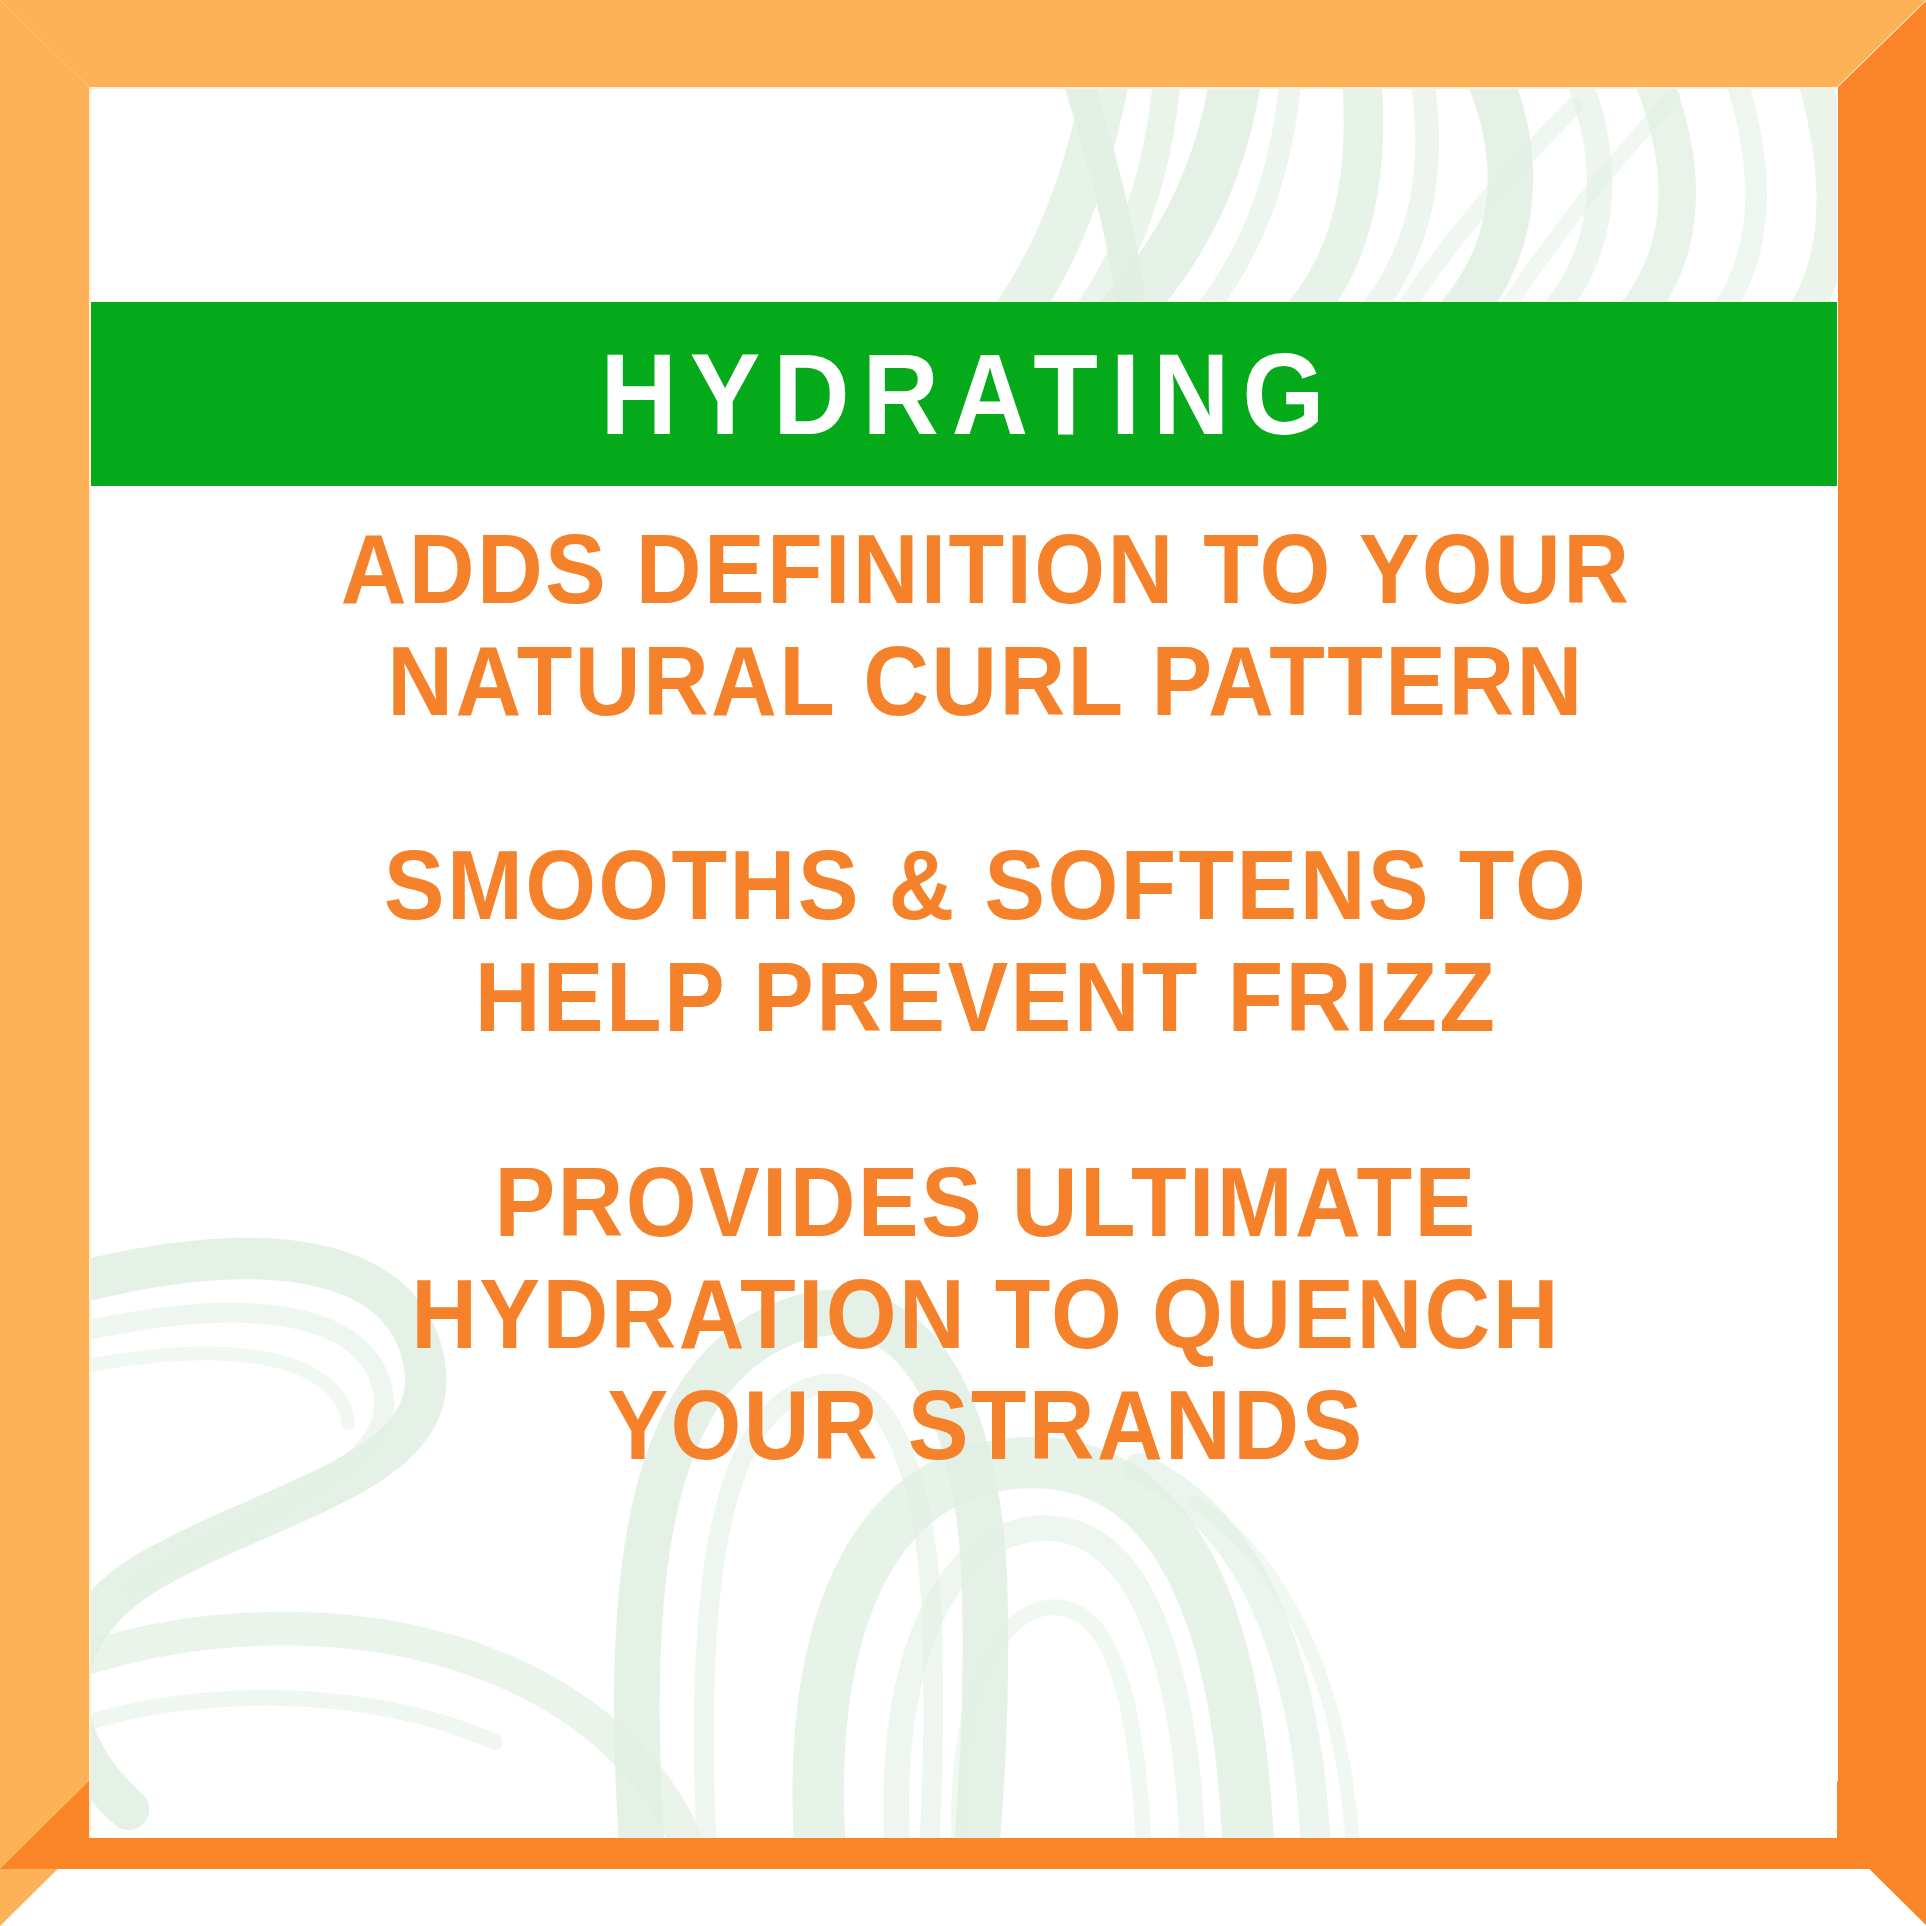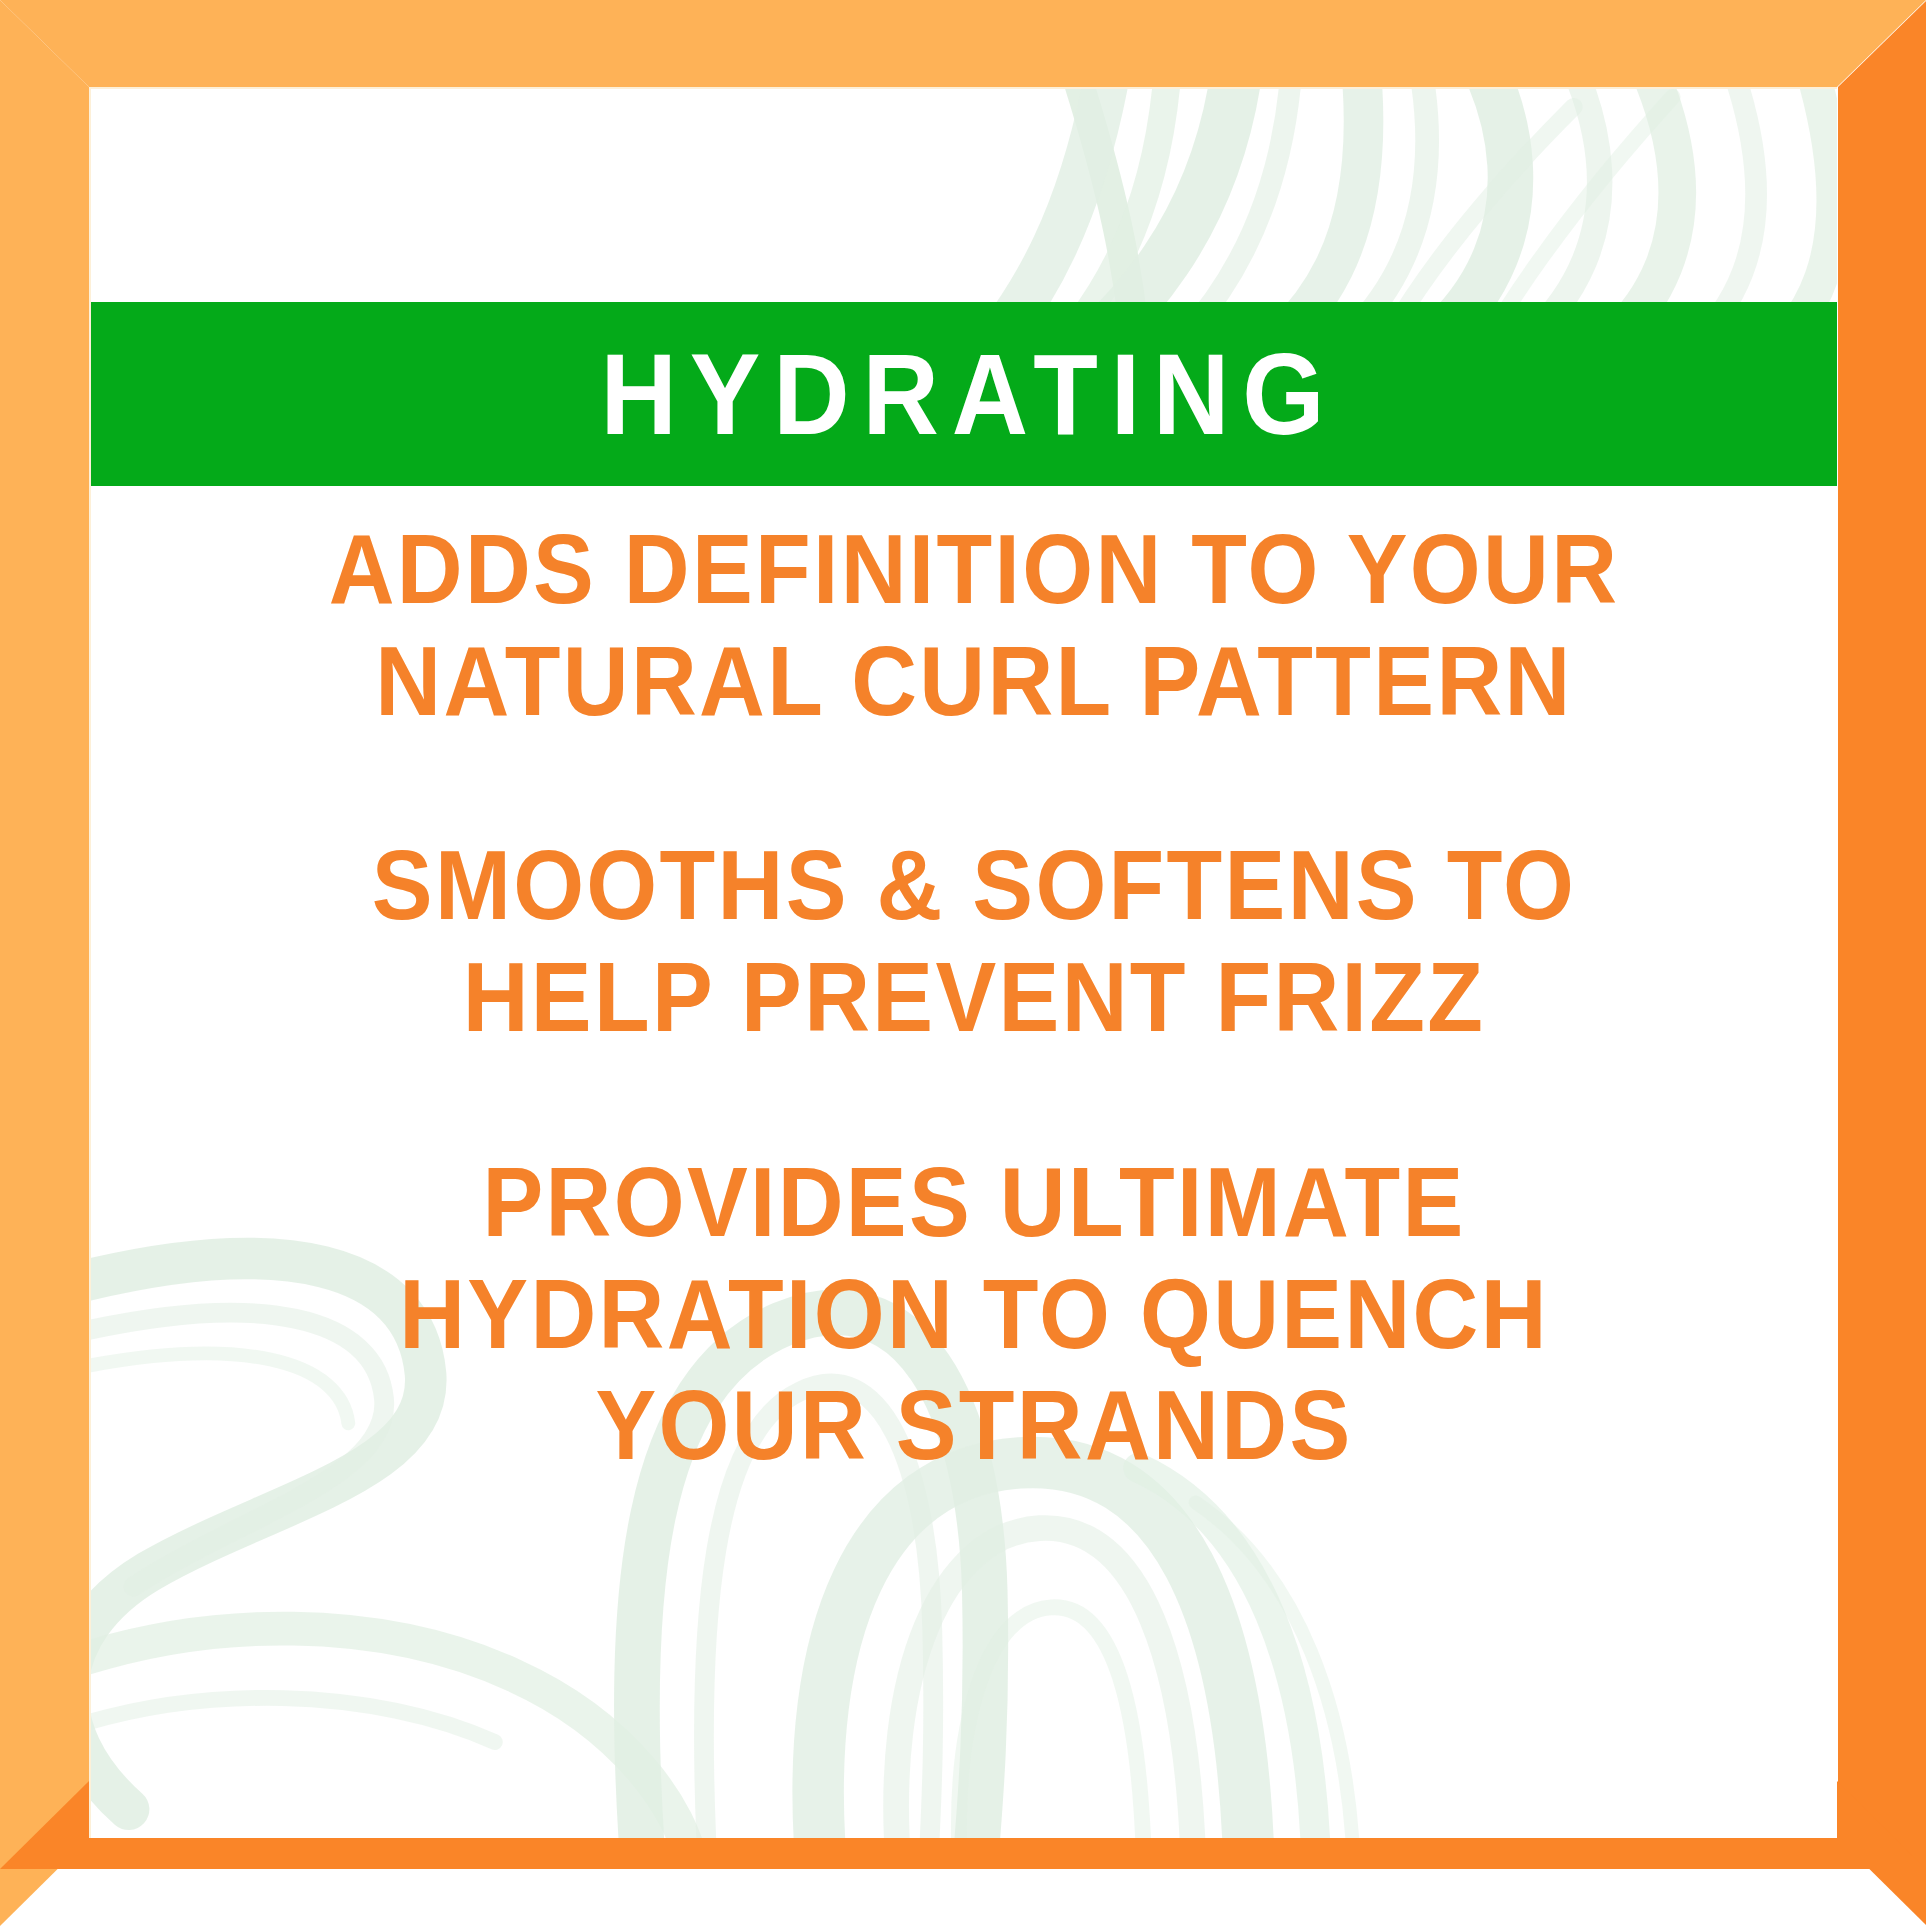--- a/index.html
+++ b/index.html
@@ -109,21 +109,21 @@
     text-indent: 14px;
     line-height: 1;
     transform: scaleX(0.92);
     white-space: nowrap;
     font-family: "Liberation Sans", "DejaVu Sans", sans-serif;
   }
 
   
   #benefits-list {
     position: absolute;
-    left: 4px;
+    left: 16px;
     top: 399px;
     width: 1748px;
     z-index: 4;
     padding-top: 28px;
     box-sizing: border-box;
     padding-left: 14px;
   }
   .benefit-item {
     text-align: center;
     color: #f5822a;

